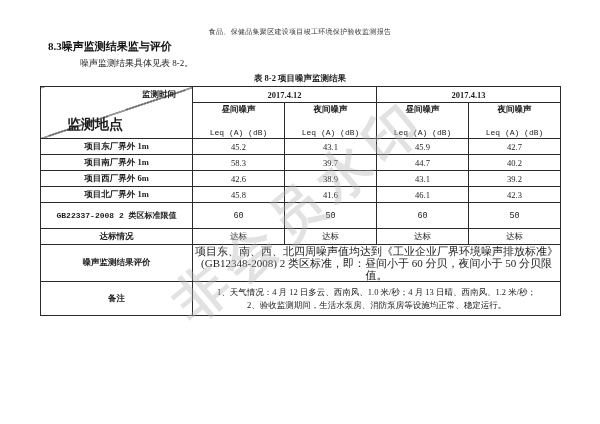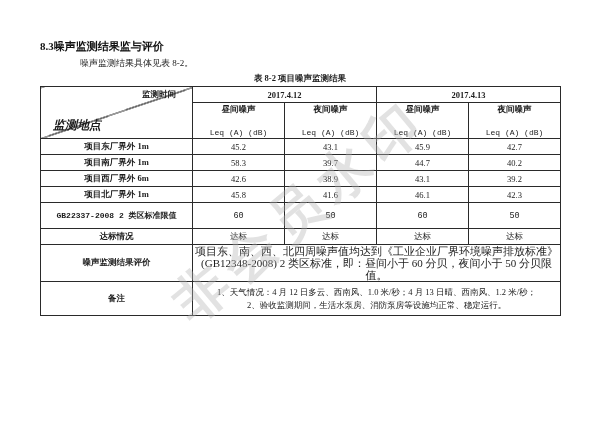--- a/index.html
+++ b/index.html
@@ -10,21 +10,21 @@
     background:#ffffff;
     font-family:"Liberation Serif","DejaVu Serif",serif;
     color:#1c1c1c;
     overflow:hidden;
   }
   .doc-header {
     position:absolute; top:27px; left:0; width:100%;
     text-align:center; font-size:7px; color:#333; letter-spacing:0.3px;
   }
   .section-heading {
-    position:absolute; top:39px; left:40px;
+    position:absolute; top:39px; left:48px;
     font-size:11px; font-weight:bold; color:#111;
   }
   .intro-text {
     position:absolute; top:57px; left:64px;
     font-size:9px;
     padding-left:16px;
   }
   .table-title {
     position:absolute; top:73px; left:40px; width:520px;
     text-align:center; font-size:8.5px; font-weight:bold;
@@ -48,21 +48,21 @@
   .row-remark { height:34px; }
   .cell-label { font-weight:bold; }
   .cell-label-sm { font-weight:bold; font-size:8px; }
   .corner-cell {
     position:relative;
     background:linear-gradient(to bottom right,
       transparent calc(50% - 0.6px), #333 calc(50% - 0.6px),
       #333 calc(50% + 0.6px), transparent calc(50% + 0.6px));
   }
   .corner-top { position:absolute; top:2px; right:16px; font-weight:bold; font-size:8.5px; }
-  .corner-bottom { position:absolute; bottom:4px; left:12px; font-weight:bold; font-size:12px;font-style:italic; }
+  .corner-bottom { position:absolute; bottom:4px; left:26px; font-weight:bold; font-size:14px; }
   .subhead-line1 { font-weight:bold; display:block; line-height:12px; }
   .subhead-line2 { display:block; font-size:8px; line-height:11px; font-family:Liberation Mono, monospace;margin-top:12px; }
   .eval-text { font-size:11px; line-height:12px; text-align:center; padding:1px 4px; }
   .remark-text { font-size:8.5px; line-height:13px; text-align:left; padding:2px 6px; }
   .remark-line { display:block; }
   .page-footer {
     position:absolute; top:386px; left:0; width:100%;
     text-align:center; font-size:7.5px; color:#333; letter-spacing:2px;
   }
   .watermark {
@@ -74,20 +74,21 @@
     color:#b5b5b5; opacity:0.38;
     letter-spacing:8px; white-space:nowrap;
     pointer-events:none; z-index:4;
   }
 </style>
 </head>
 <body>
 
 <div class="page">
 
+  <div class="doc-header">食品、保健品集聚区建设项目竣工环境保护验收监测报告</div>
 
   <div class="section-heading">8.3噪声监测结果监与评价</div>
 
   <div class="intro-text">噪声监测结果具体见表 8-2。</div>
 
   <div class="table-title">表 8-2 项目噪声监测结果</div>
 
   <table class="noise-table">
     <colgroup>
       <col style="width:152px">

